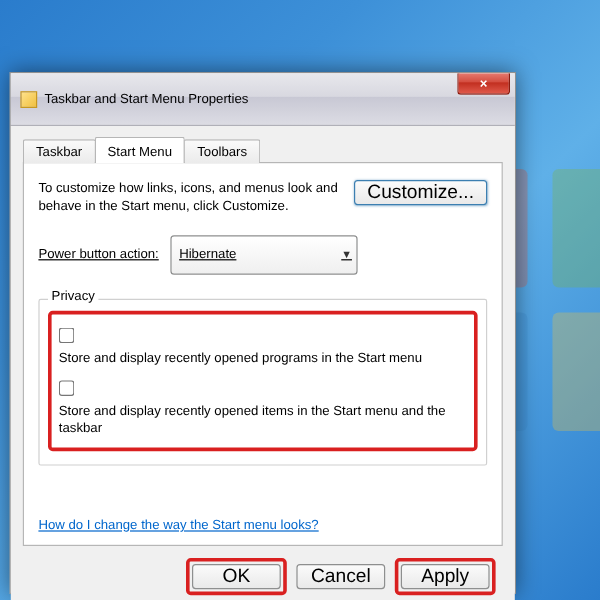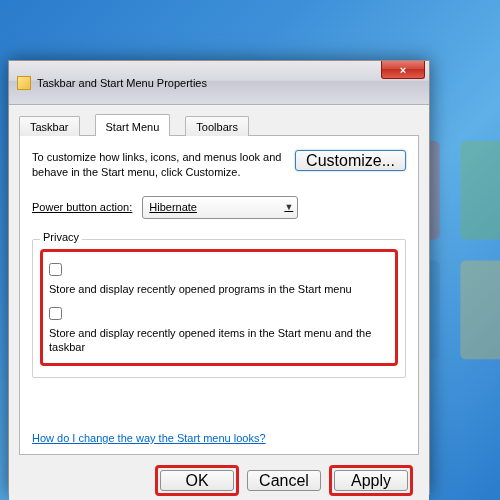--- a/index.html
+++ b/index.html
@@ -65,21 +65,21 @@
   .client {
     padding: 8px 10px 10px 10px;
     height: calc(100% - 28px);
     display: flex;
     flex-direction: column;
     background: #f0f0f0;
   }
   .tabstrip {
     display: flex;
     align-items: flex-end;
-    gap: 16px;
+    gap: 0;
     position: relative;
     z-index: 2;
   }
   .tab {
     padding: 4px 10px 3px 10px;
     background: #f0f0f0;
     border: 1px solid #b6b6b6;
     border-bottom: none;
     border-radius: 2px 2px 0 0;
     margin-right: -1px;
@@ -127,21 +127,21 @@
   .btn.accent {
     border: 1px solid #3c7fb1;
     box-shadow: 0 0 2px rgba(60,127,177,0.6);
   }
   .row { display: flex; align-items: center; gap: 10px; margin-top: 16px; text-decoration: underline; }
   .combo {
     display: flex;
     align-items: center;
     justify-content: space-between;
     width: 156px;
-    height: 23px;
+    height: 33px;
     padding: 0 4px 0 6px;
     background: linear-gradient(to bottom,#fff,#efefef);
     border: 1px solid #8e8f8f;
     border-radius: 3px;
     cursor: pointer;
   }
   .combo .arrow { font-size: 9px; color: #333; }
   .groupbox {
     margin-top: 20px;
     padding: 10px 8px 12px 8px;

